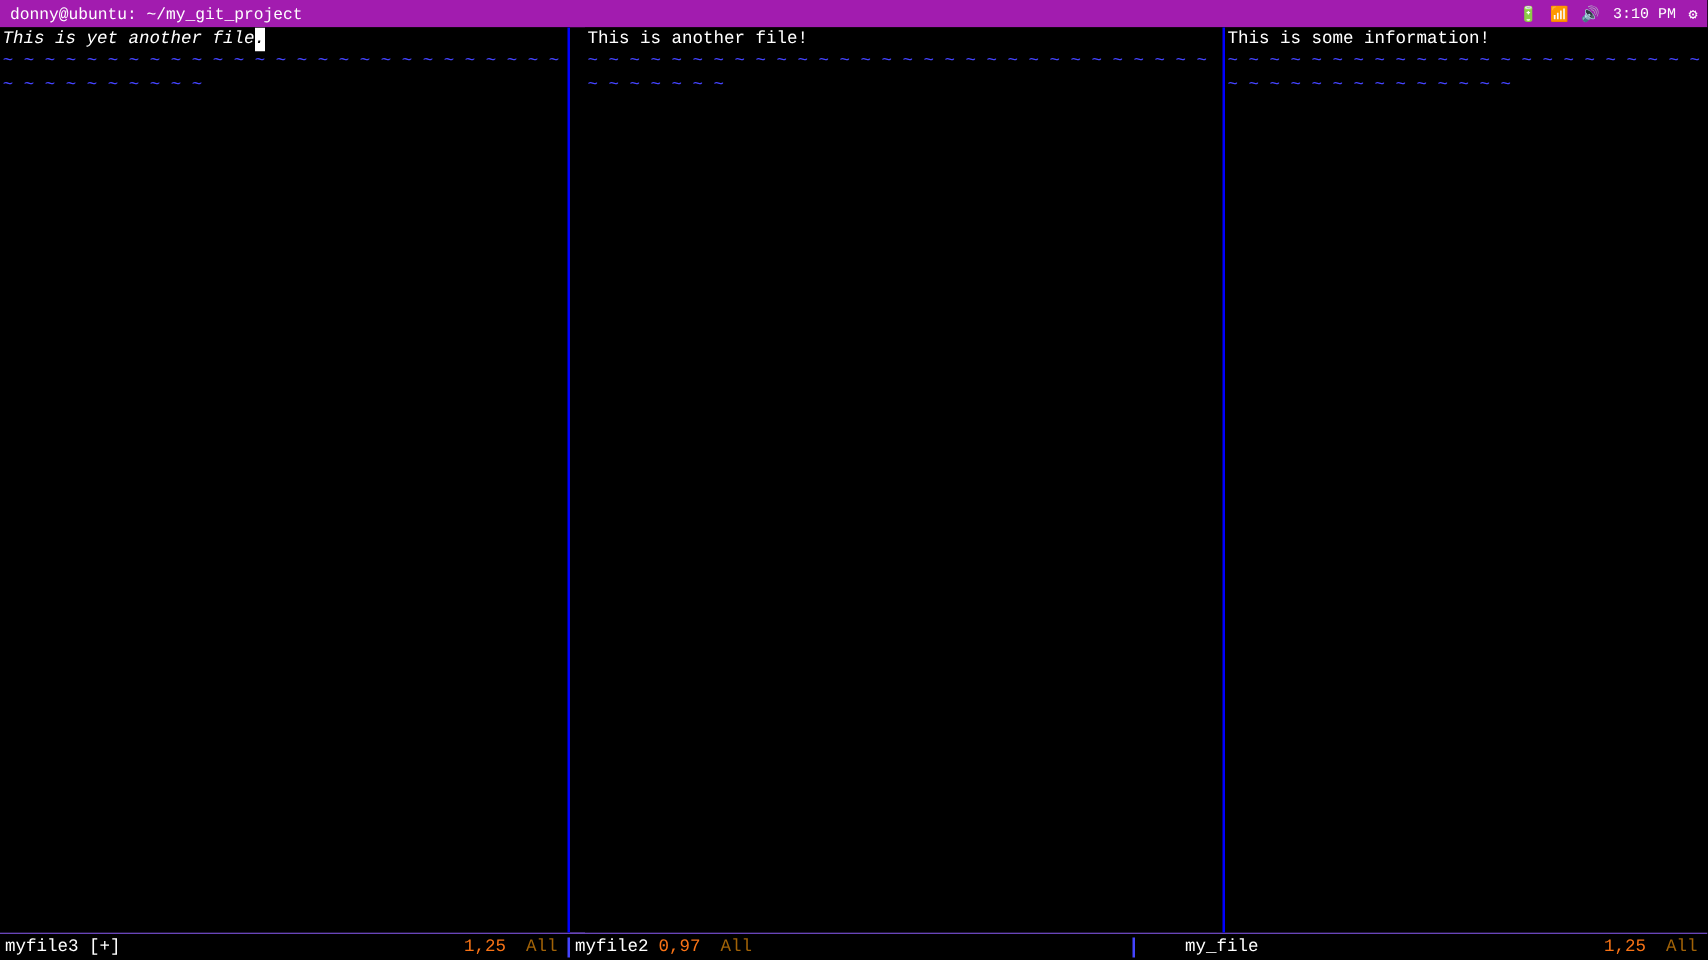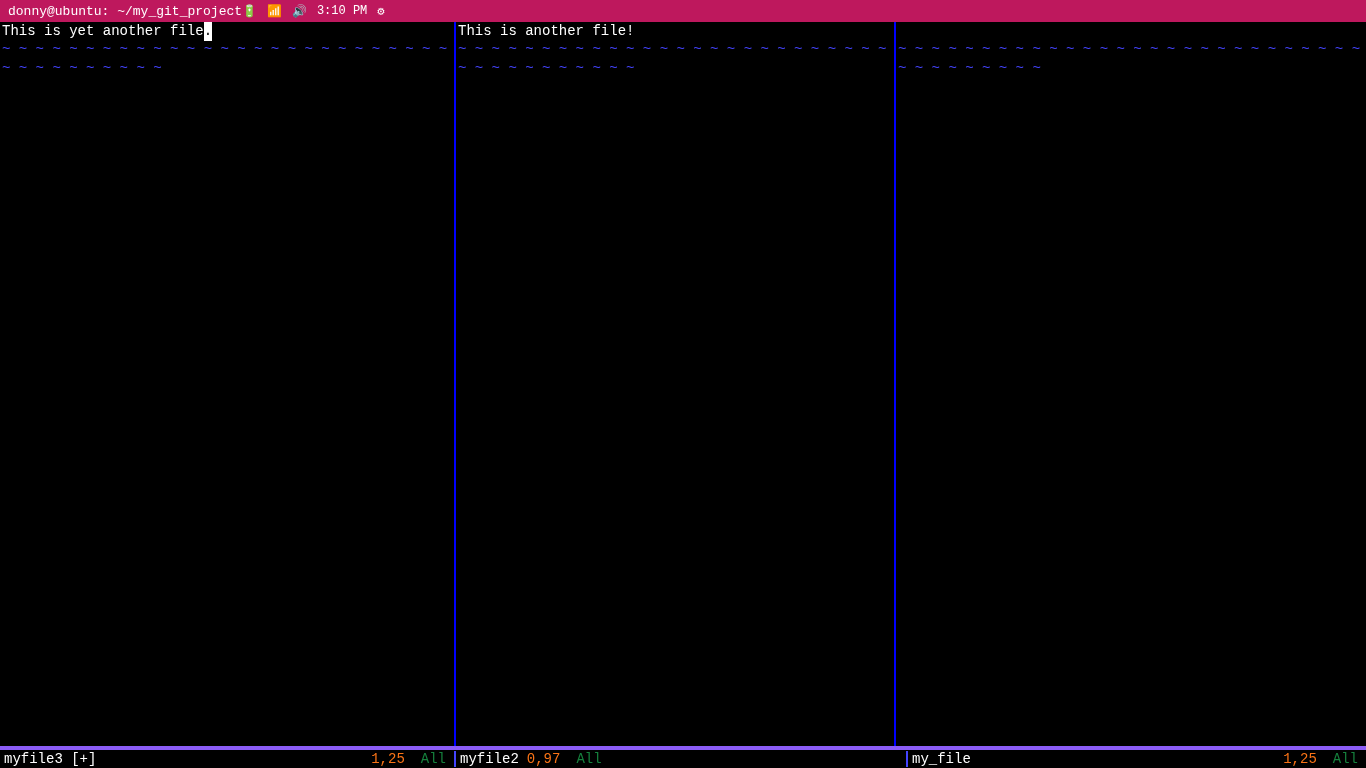--- a/index.html
+++ b/index.html
@@ -8,24 +8,25 @@
       font-family: 'Courier New', Courier, monospace;
       font-size: 14px;
       color: #fff;
       width: 1366px;
       height: 768px;
       overflow: hidden;
     }
 
     
     #titlebar {
-      background: #be185d;
+      background: #a21caf;
       height: 22px;
       display: flex;
       align-items: center;
+      justify-content: space-between;
       padding: 0 8px;
       color: #fff;
       font-size: 13px;
     }
     #titlebar-title {
       font-size: 13px;
       color: #fff;
     }
     #titlebar-icons {
       display: flex;
@@ -46,24 +47,26 @@
     .vim-pane {
       position: relative;
       background: #000;
       overflow: hidden;
       display: flex;
     }
 
     #pane1 {
       width: 456px;
       border-right: 2px solid #0000ff;
+      font-style: italic;
     }
     #pane2 {
-      width: 440px;
+      width: 512px;
       border-right: 2px solid #0000ff;
+      margin-left: 12px;
     }
     #pane3 {
       flex: 1;
     }
 
     
     .pane-content {
       flex: 1;
       padding: 0 0 0 2px;
       overflow: hidden;
@@ -98,37 +101,37 @@
 
     
     #statusbar {
       background: #000;
       height: 22px;
       display: flex;
       align-items: center;
       color: #fff;
       font-size: 14px;
       font-family: 'Courier New', Courier, monospace;
-      border-top: 4px solid #8b5cf6;
+      border-top: 1px solid #8b5cf6;
     }
 
     .status-file {
       background: #000;
       color: #fff;
       padding: 0 4px;
       white-space: nowrap;
     }
 
     .status-pos {
       color: #f97316;
       padding: 0 4px;
     }
 
     .status-all {
-      color: #15803d;
+      color: #a16207;
       padding: 0 4px;
     }
 
     
     #status1 {
       width: 456px;
       display: flex;
       align-items: center;
       justify-content: space-between;
       border-right: 2px solid #4444ff;
@@ -137,20 +140,21 @@
       width: 452px;
       display: flex;
       align-items: center;
       border-right: 2px solid #4444ff;
     }
     #status3 {
       flex: 1;
       display: flex;
       align-items: center;
       justify-content: space-between;
+      padding-left: 36px;
     }
 
     .status-left {
       display: flex;
       align-items: center;
     }
 
     .status-right {
       display: flex;
       align-items: center;
@@ -257,20 +261,21 @@
 ~
 ~
 ~
 ~
 </div>
     </div>
   </div>
 
   <div class="vim-pane" id="pane3">
     <div class="pane-content">
+      <div class="vim-line">This is some information!</div>
       <div class="tilde-area" id="tildes3">~
 ~
 ~
 ~
 ~
 ~
 ~
 ~
 ~
 ~

